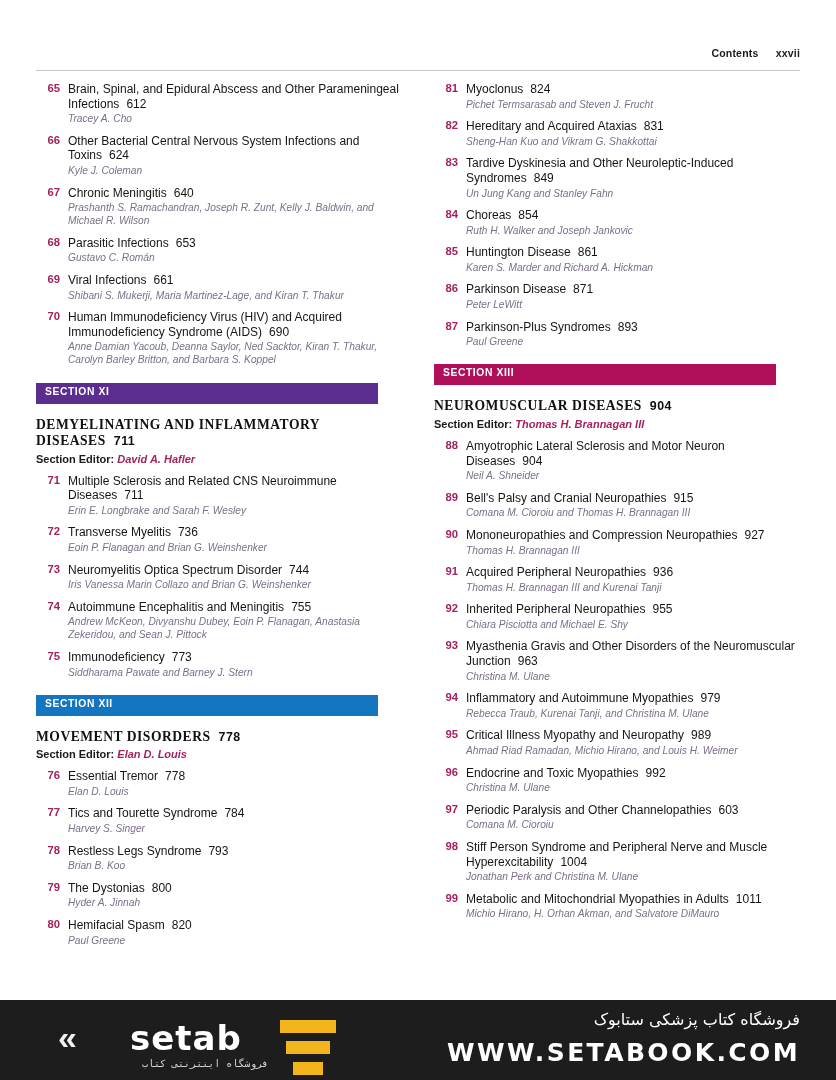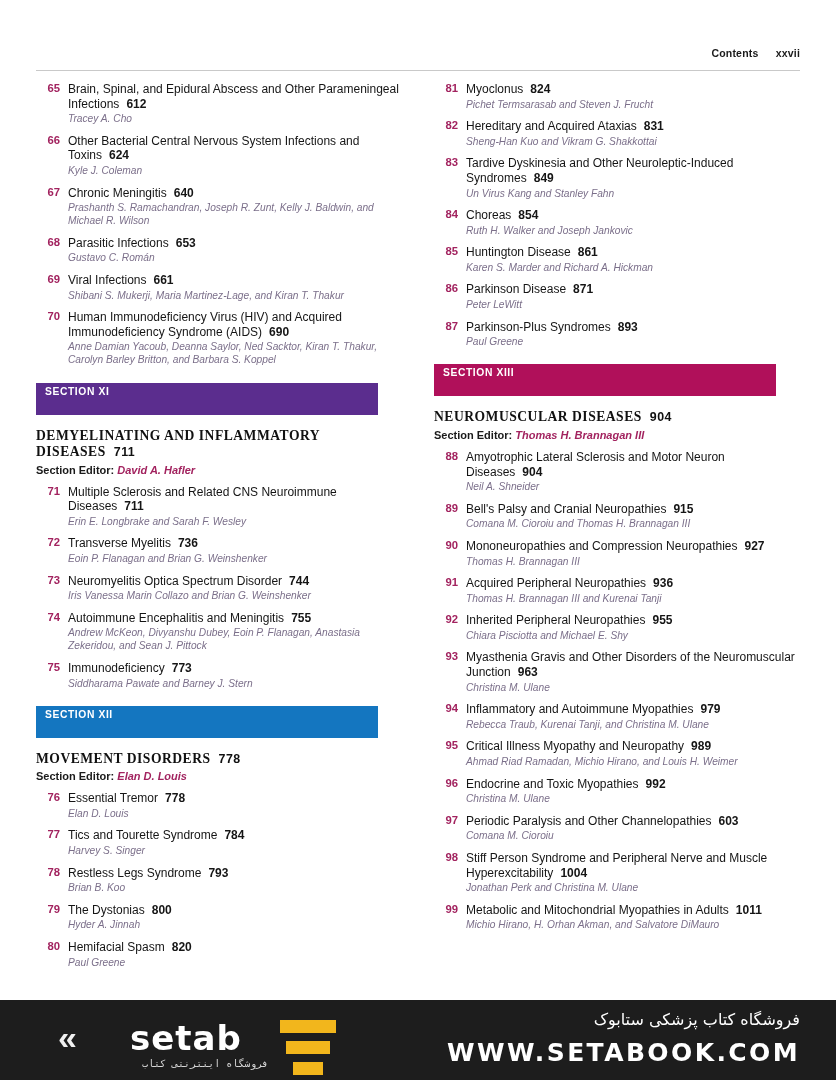--- a/index.html
+++ b/index.html
@@ -36,30 +36,30 @@
   .num{
     width:24px;flex:0 0 24px;text-align:right;
     color:#a2235f;font-size:11.3px;font-weight:600;padding-top:0px;
   }
   .body{
     margin-left:8px;flex:1 1 auto;
   }
   .title{
     font-size:12px;color:#151515;
   }
-  .title .pgno{margin-left:7px;font-weight:bold;}
+  .title .pgno{margin-left:7px;}
   .authors{
     font-size:10.2px;color:#7b6f8a;font-style:italic;line-height:1.28;margin-top:1px;
   }
   
   .section{
     margin:16px 0 0 0;
   }
   .banner{
-    height:32px;color:#ffffff;font-size:10.3px;font-weight:bold;
+    height:21px;color:#ffffff;font-size:10.3px;font-weight:bold;
     letter-spacing:.6px;padding:3px 0 0 9px;box-sizing:border-box;
   }
   .banner.purple{background:#5b2d8e;width:342px;}
   .banner.blue{background:#1476c0;width:342px;}
   .banner.crimson{background:#b0105a;width:342px;}
   .sec-title{
     font-family:"Liberation Serif", serif;
     font-size:13.6px;font-weight:bold;letter-spacing:.5px;
     color:#111;margin-top:13px;line-height:1.22;
   }
@@ -249,21 +249,21 @@
           <div class="num">82</div>
           <div class="body">
             <div class="title"><span>Hereditary and Acquired Ataxias</span><span class="pgno">831</span></div>
             <div class="authors">Sheng-Han Kuo and Vikram G. Shakkottai</div>
           </div>
         </div>
         <div class="entry">
           <div class="num">83</div>
           <div class="body">
             <div class="title"><span>Tardive Dyskinesia and Other Neuroleptic-Induced Syndromes</span><span class="pgno">849</span></div>
-            <div class="authors">Un Virus Kang and Stanley Fahn</div>
+            <div class="authors">Un Jung Kang and Stanley Fahn</div>
           </div>
         </div>
         <div class="entry">
           <div class="num">84</div>
           <div class="body">
             <div class="title"><span>Choreas</span><span class="pgno">854</span></div>
             <div class="authors">Ruth H. Walker and Joseph Jankovic</div>
           </div>
         </div>
         <div class="entry">

